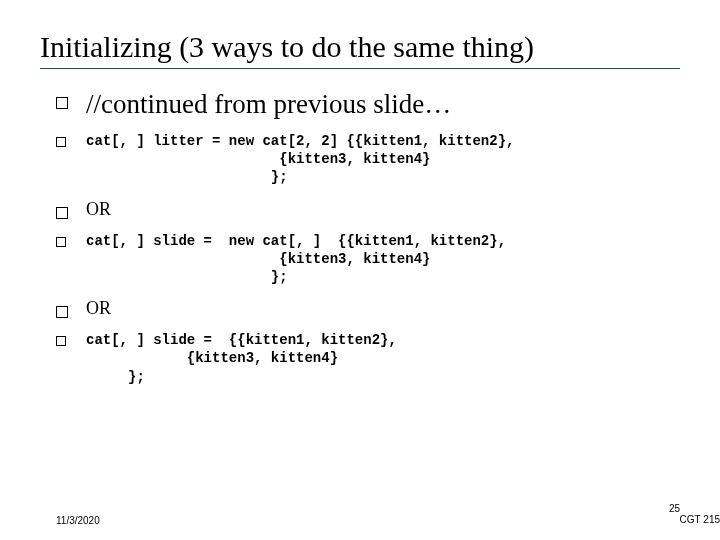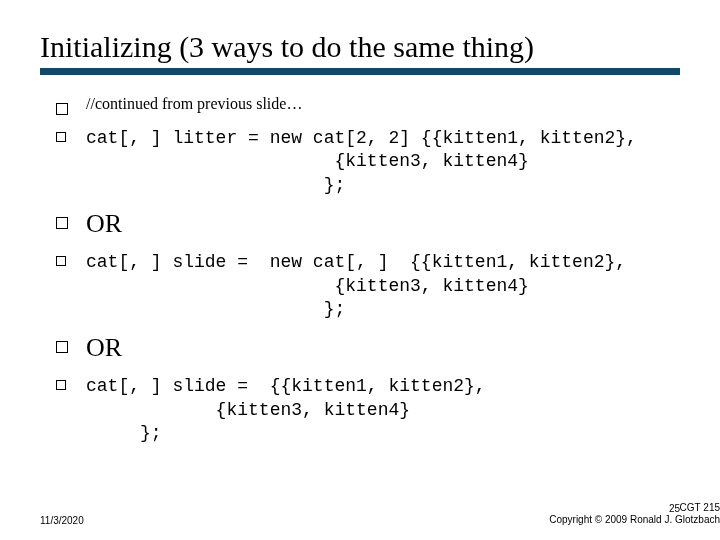--- a/index.html
+++ b/index.html
@@ -13,21 +13,21 @@
     position: relative;
     box-sizing: border-box;
   }
   .slide {
     padding: 30px 40px 0 40px;
     box-sizing: border-box;
   }
   .title {
     font-size: 30px;
     font-weight: normal;
-    border-bottom: 7px solid #0c4a6e;
+    border-bottom: 1px solid #0c4a6e;
     padding-bottom: 4px;
     margin-bottom: 20px;
   }
   .bullets {
     padding-left: 16px;
   }
   .bullet-row {
     display: flex;
     align-items: flex-start;
     margin-bottom: 12px;
@@ -41,46 +41,46 @@
     flex-shrink: 0;
   }
   .bullet-mark.small {
     width: 8px;
     height: 8px;
     border: 1.2px solid #000;
     margin-top: 5px;
     margin-right: 20px;
   }
   .bullet-text {
-    font-size: 16px;
+    font-size: 27px;
   }
   .code-text {
     font-family: "Courier New", Courier, monospace;
-    font-size: 18px;
-    font-weight: normal;
+    font-size: 14px;
+    font-weight: bold;
     line-height: 1.3;
     white-space: pre;
   }
   .or-text {
-    font-size: 26px;
+    font-size: 18px;
   }
   .footer {
     position: absolute;
     bottom: 14px;
     left: 0;
     right: 0;
     display: flex;
     align-items: flex-end;
     font-family: Arial, Helvetica, sans-serif;
     font-size: 10px;
     color: #000;
   }
   .footer-left {
     position: absolute;
-    left: 40px;
+    left: 56px;
     bottom: 0;
   }
   .footer-center {
     width: 100%;
     text-align: right;
     line-height: 1.2;
   }
   .footer-right {
     position: absolute;
     right: 40px;
@@ -131,16 +131,15 @@
      };</div>
     </div>
 
   </div>
 </div>
 
 <div class="footer">
   <div class="footer-left">11/3/2020</div>
   <div class="footer-center">
     <span>CGT 215</span><br>
-    <span>Copyright © 2009 Ronald J. Glotzbach</span>
   </div>
   <div class="footer-right">25</div>
 </div>
 
 </body></html>

